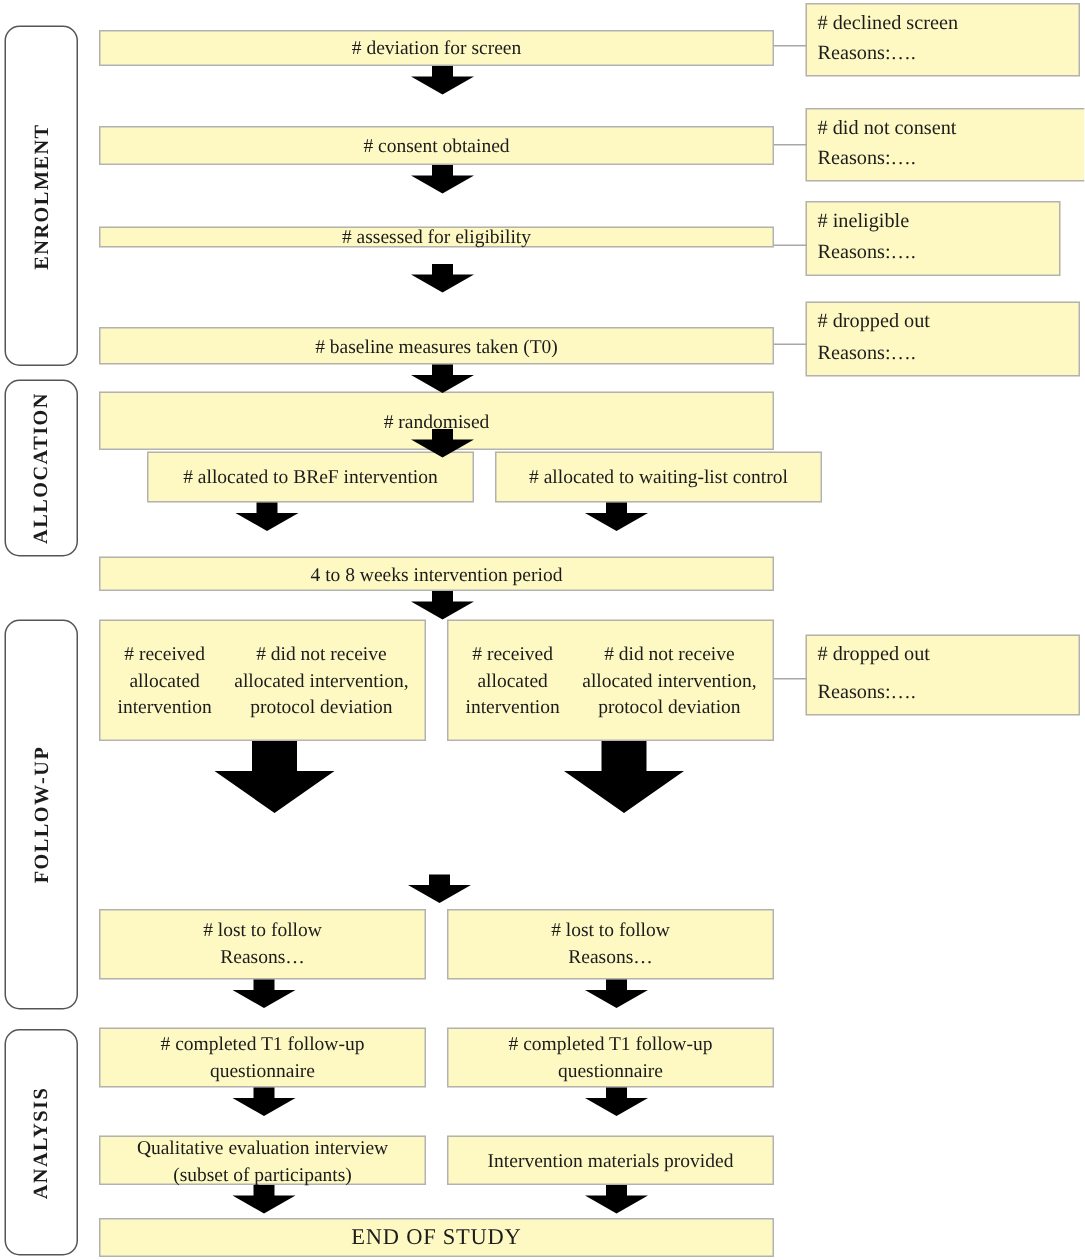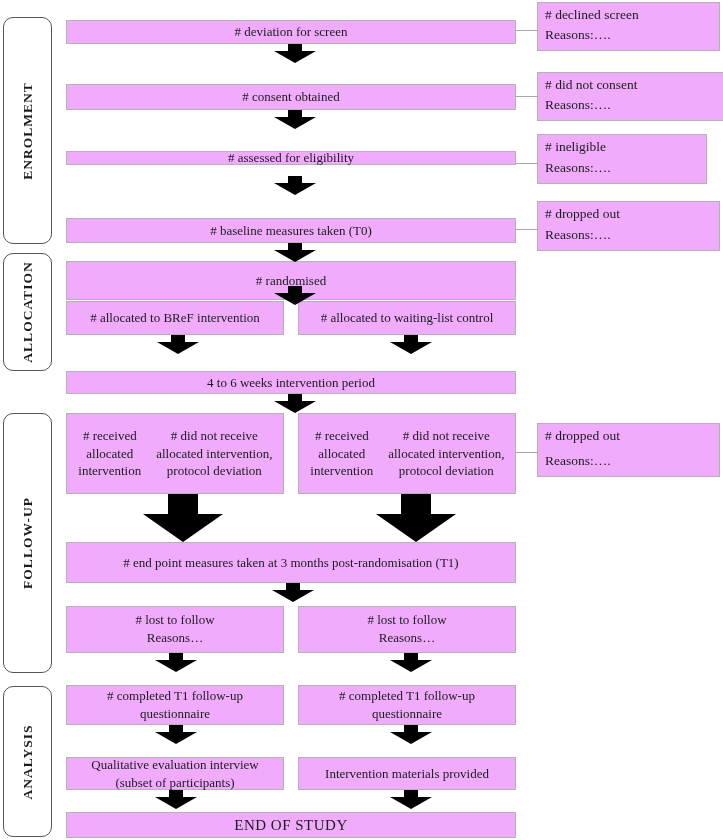--- a/index.html
+++ b/index.html
@@ -1,30 +1,30 @@
 <!DOCTYPE html>
 <html><head>
 <meta charset="utf-8">
 <style>
   html,body { margin:0; padding:0; background:#ffffff; }
   .canvas {
     position:relative; width:723px; height:840px; background:#ffffff;
     font-family:"Liberation Serif", serif; color:#1c1c1c; overflow:hidden;
   }
   .box {
-    position:absolute; box-sizing:border-box; background:#f0abfc;
+    position:absolute; box-sizing:border-box; background:#fef9c3;
     border:1px solid #b2b2b2; display:flex; align-items:center;
     justify-content:center; text-align:center; font-size:13px; line-height:1.35;
   }
   .box .inner { width:100%; }
   .side {
     flex-direction:column; align-items:flex-start; justify-content:space-between;
     text-align:left; padding:3px 7px 6px 7px; font-size:13.5px;
   }
-  .col2 { padding:0 12px; }
+  .col2 { padding:0 12px;margin-left:32px; }
   .multi { gap:13px; padding:0 10px; }
   .lost { flex-direction:column; padding:7px 0 9px 0; }
   .phase {
     position:absolute; box-sizing:border-box; background:#ffffff;
     border:1.5px solid #555555; border-radius:10px;
     display:flex; align-items:center; justify-content:center;
   }
   .phase span {
     transform:rotate(-90deg); white-space:nowrap;
     font-weight:bold; font-size:13.5px; letter-spacing:1px;
@@ -67,24 +67,21 @@
   <div class="box" style="left:66px;top:151px;width:450px;height:14px">
     <span># assessed for eligibility</span>
   </div>
   <div class="box" style="left:66px;top:218px;width:450px;height:25px">
     <span># baseline measures taken (T0)</span>
   </div>
   <div class="box" style="left:66px;top:261px;width:450px;height:39px">
     <span># randomised</span>
   </div>
   <div class="box" style="left:66px;top:371px;width:450px;height:23px">
-    <span>4 to 6 weeks intervention period</span>
-  </div>
-  <div class="box" style="left:66px;top:542px;width:450px;height:41px">
-    <span># end point measures taken at 3 months post-randomisation (T1)</span>
+    <span>4 to 8 weeks intervention period</span>
   </div>
   <div class="box endstudy" style="left:66px;top:812px;width:450px;height:26px">
     <span>END OF STUDY</span>
   </div>
 
   <div class="box col2" style="left:66px;top:301px;width:218px;height:34px">
     <span># allocated to BReF intervention</span>
   </div>
   <div class="box col2" style="left:298px;top:301px;width:218px;height:34px">
     <span># allocated to waiting-list control</span>

